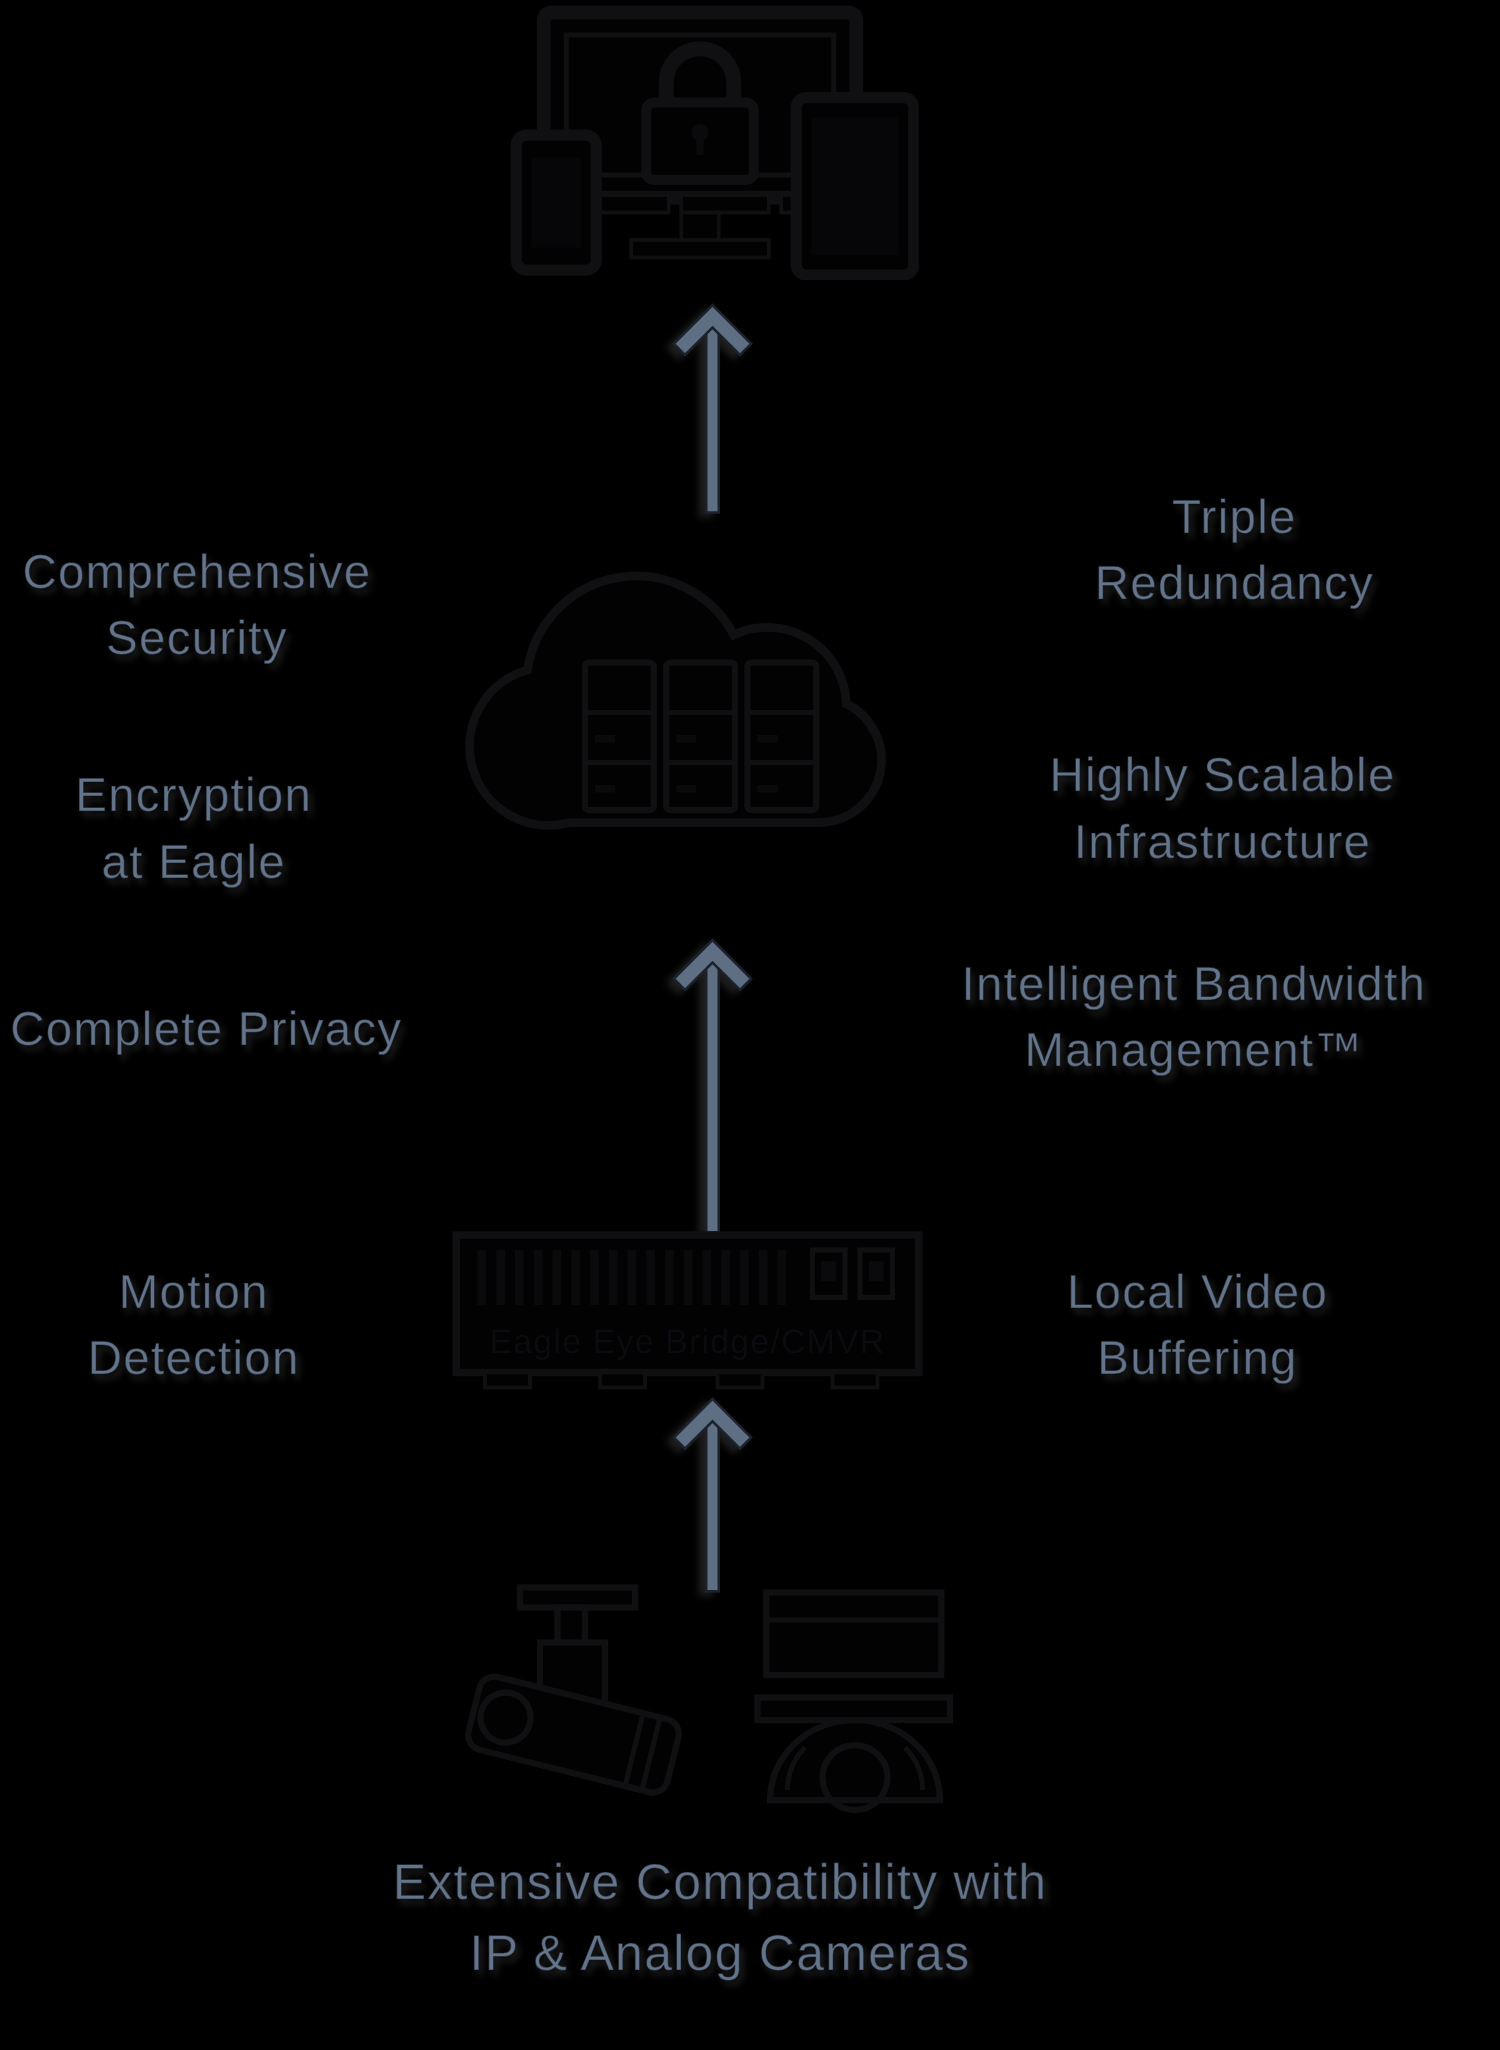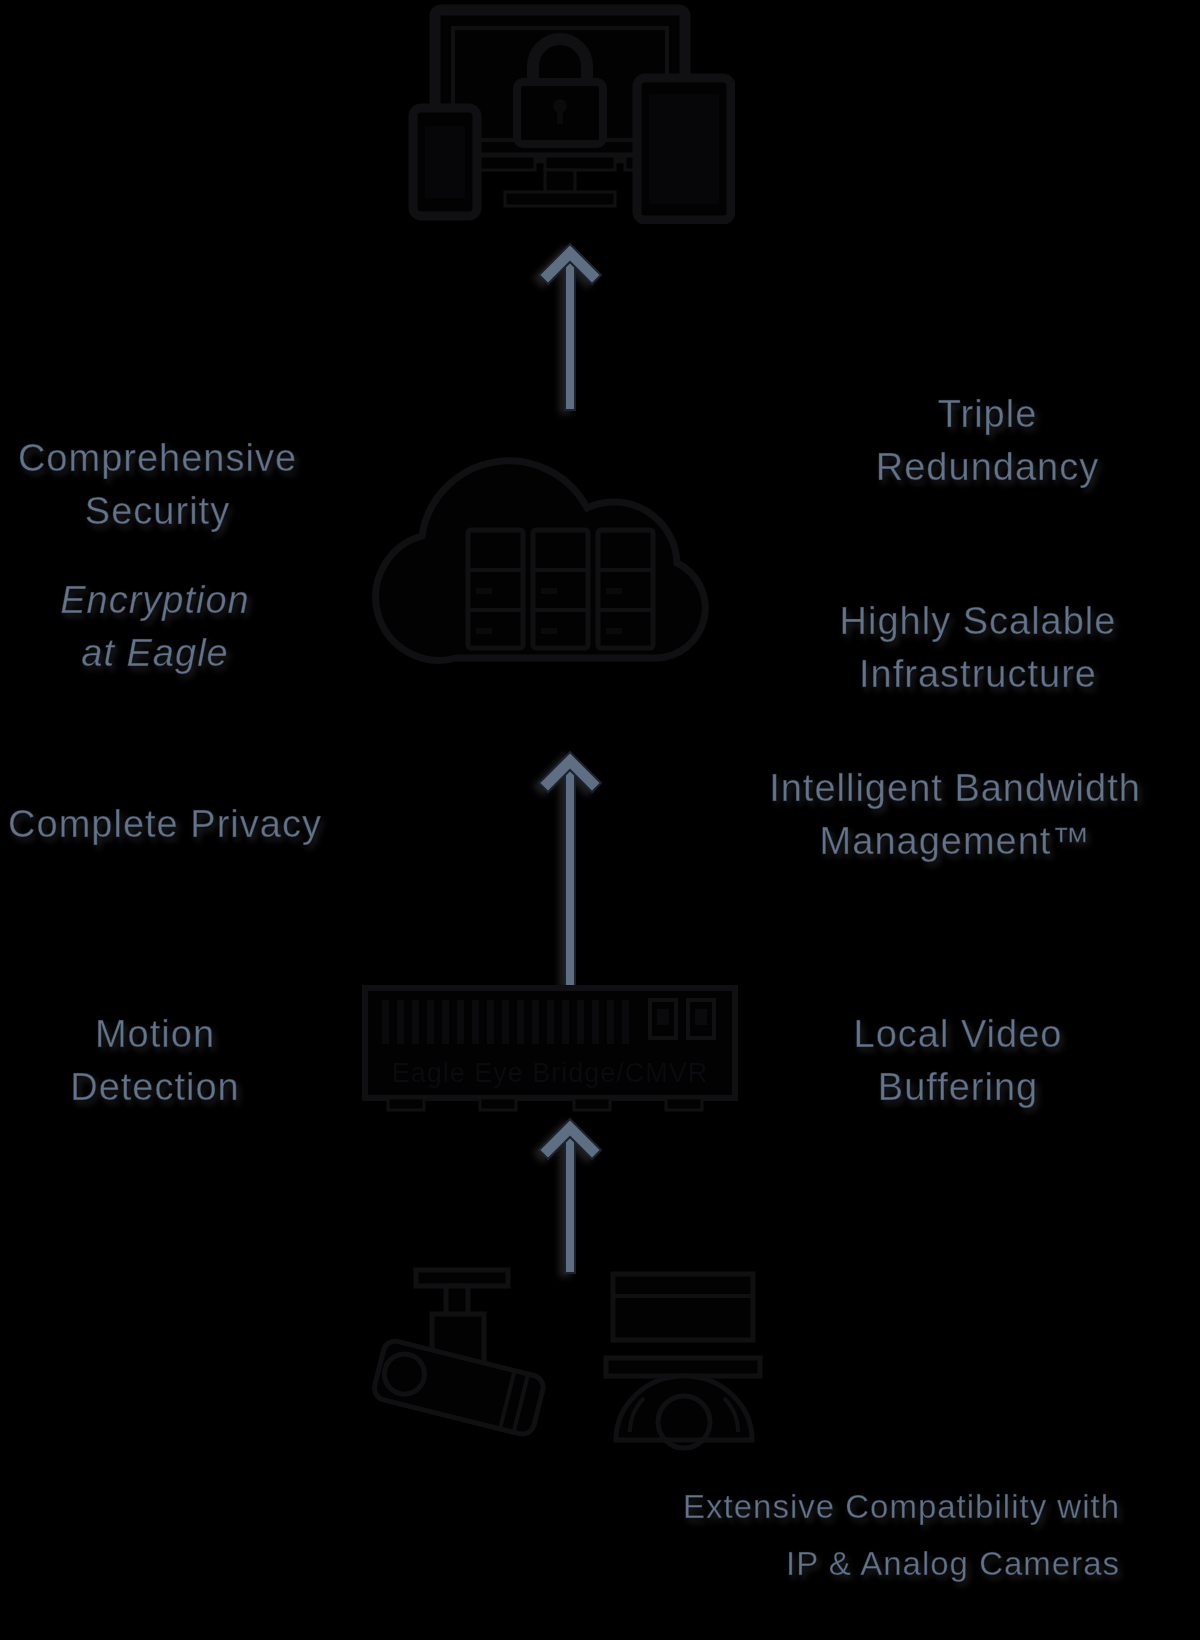--- a/index.html
+++ b/index.html
@@ -12,24 +12,24 @@
   .feature {
     position:absolute;
     color:var(--label-text,#64748a);
     font-size:38px; line-height:53px;
     text-align:center; letter-spacing:1px;
     text-shadow:3px 4px 6px rgba(80,80,80,.45);
     -webkit-text-stroke:0.8px rgba(18,22,30,.55);
   }
   .feature span { display:block; }
   .caption {
-    position:absolute; top:1478px; left:0; width:1120px;
+    position:absolute; top:1478px; left:16px; width:1120px;
     color:var(--label-text,#64748a);
-    font-size:33px; line-height:57px;
-    text-align:right; letter-spacing:1px;
+    font-size:40px; line-height:57px;
+    text-align:center; letter-spacing:1px;
     text-shadow:3px 4px 6px rgba(80,80,80,.45);
     -webkit-text-stroke:0.8px rgba(18,22,30,.55);
   }
   .caption span { display:block; }
   .icon { position:absolute; }
   .arrow {
     position:absolute; left:535px;
     filter:drop-shadow(-5px 3px 3px rgba(72,72,72,.4));
   }
   .arrow-shape { fill:var(--arrow,#5e6e83); stroke:var(--arrow-outline,#1c222c); stroke-width:2; }
@@ -168,21 +168,21 @@
   </svg>
 
   <div class="feature" style="left:0px;   top:404px;  width:315px;margin-top:28px;">
     <span>Comprehensive</span>
     <span>Security</span>
   </div>
   <div class="feature" style="left:830px; top:388px;  width:315px;">
     <span>Triple</span>
     <span>Redundancy</span>
   </div>
-  <div class="feature" style="left:0px;   top:574px;  width:310px;font-style:italic;">
+  <div class="feature" style="left:0px;   top:611px;  width:310px;">
     <span>Encryption</span>
     <span>at Eagle</span>
   </div>
   <div class="feature" style="left:823px; top:595px;  width:310px;">
     <span>Highly Scalable</span>
     <span>Infrastructure</span>
   </div>
   <div class="feature" style="left:5px;   top:798px;  width:320px;">
     <span>Complete Privacy</span>
   </div>

